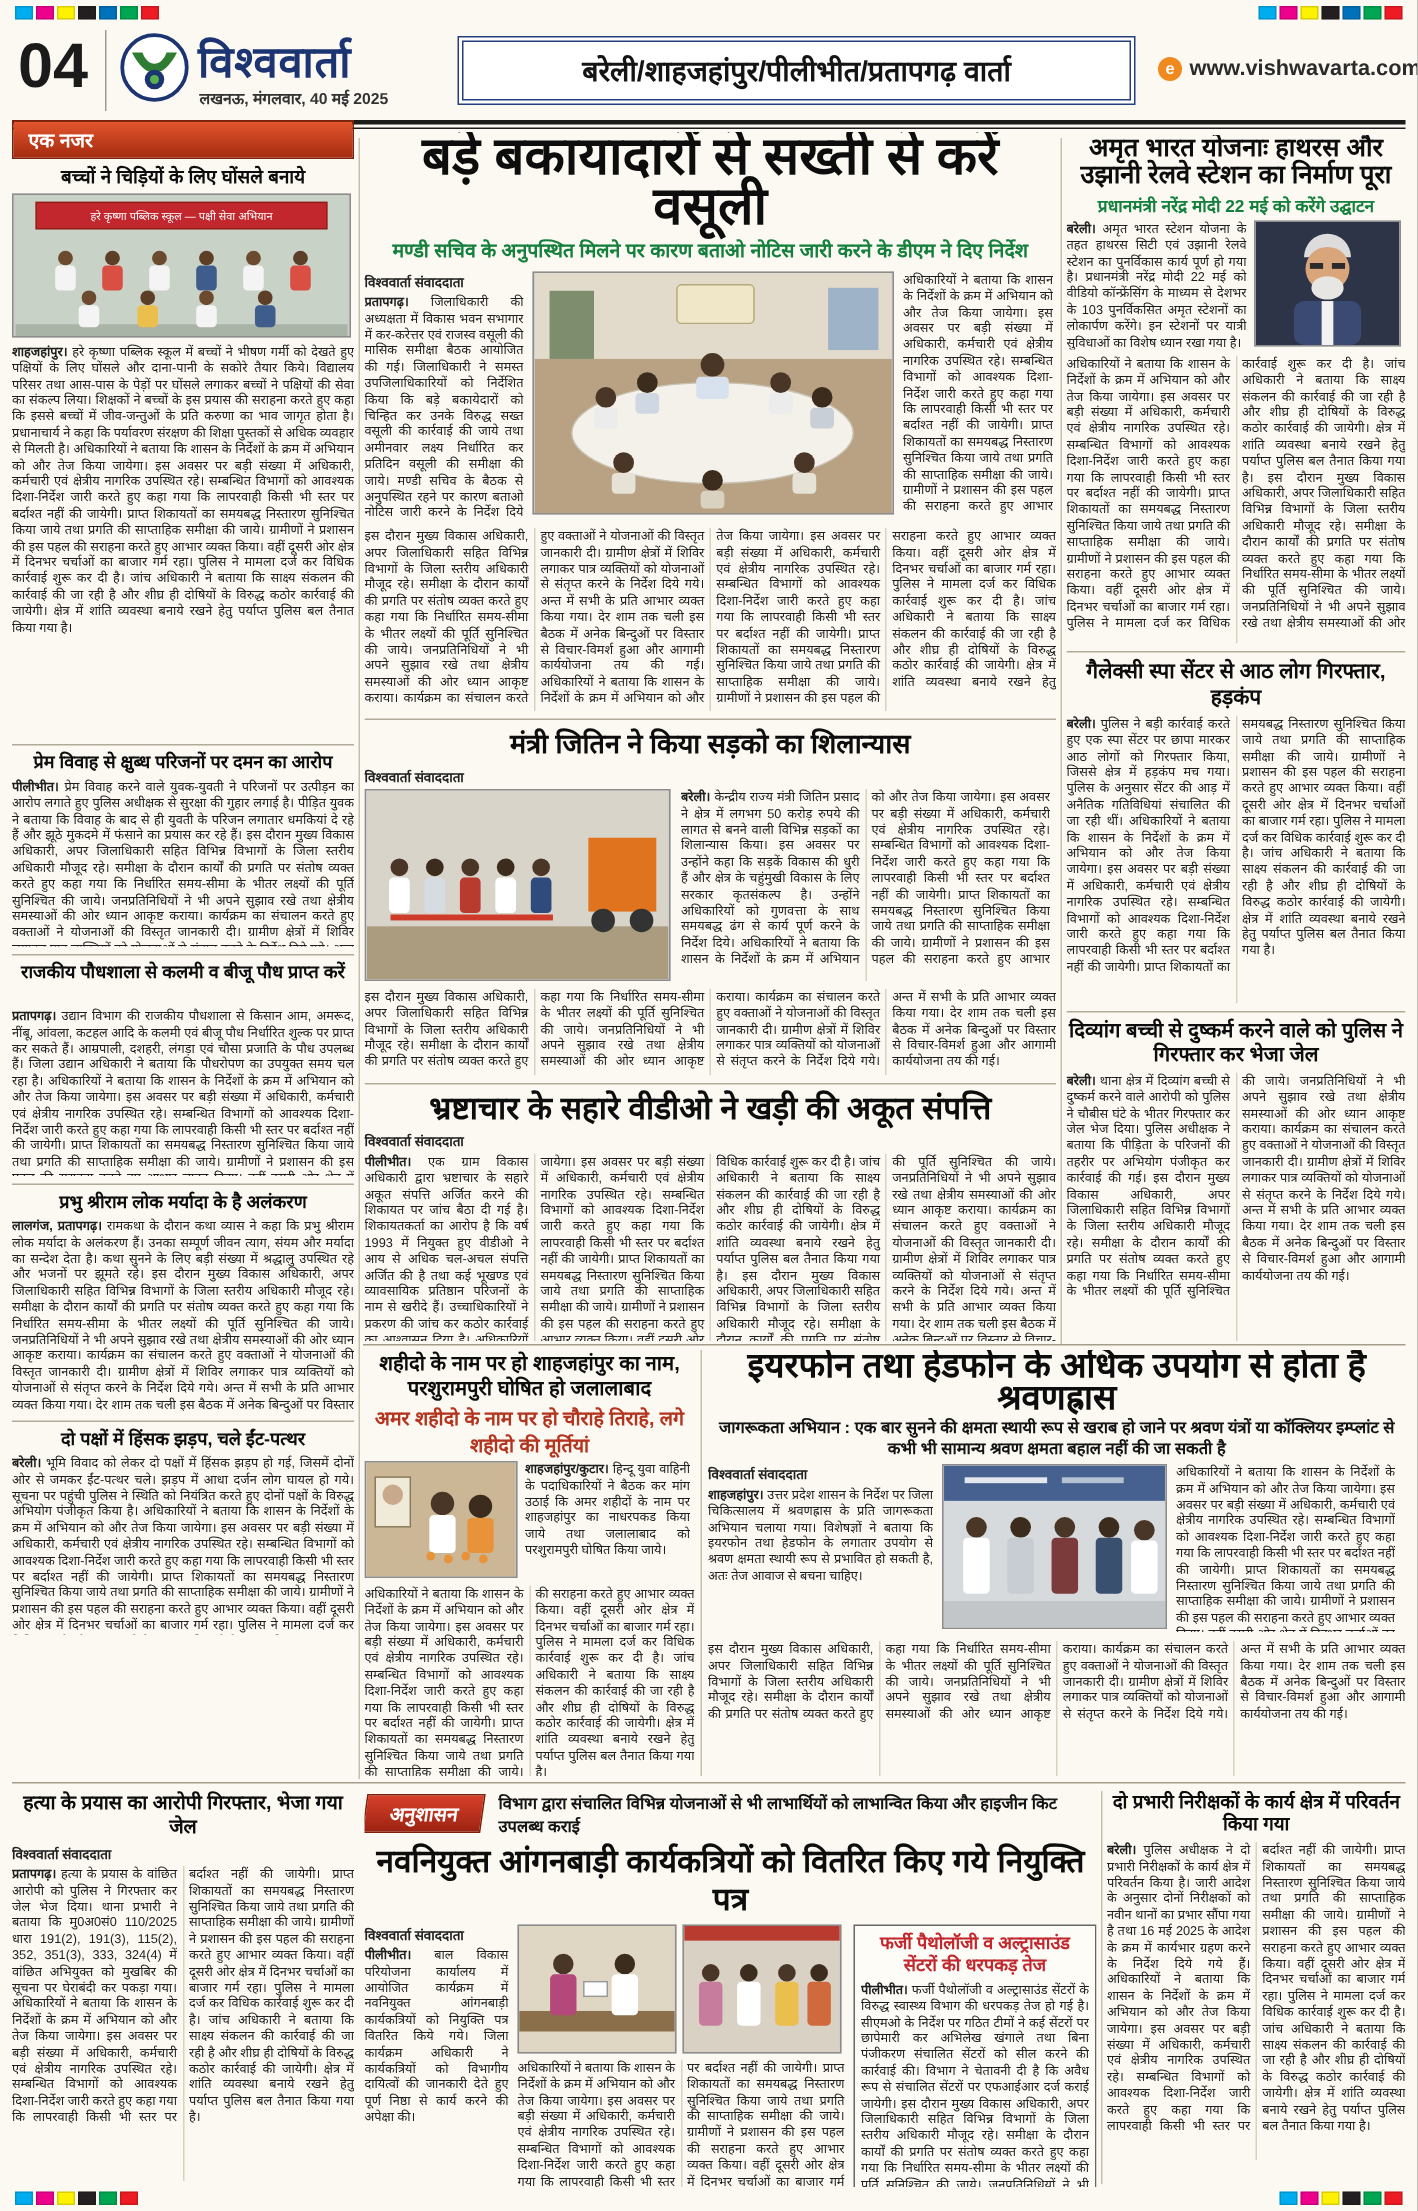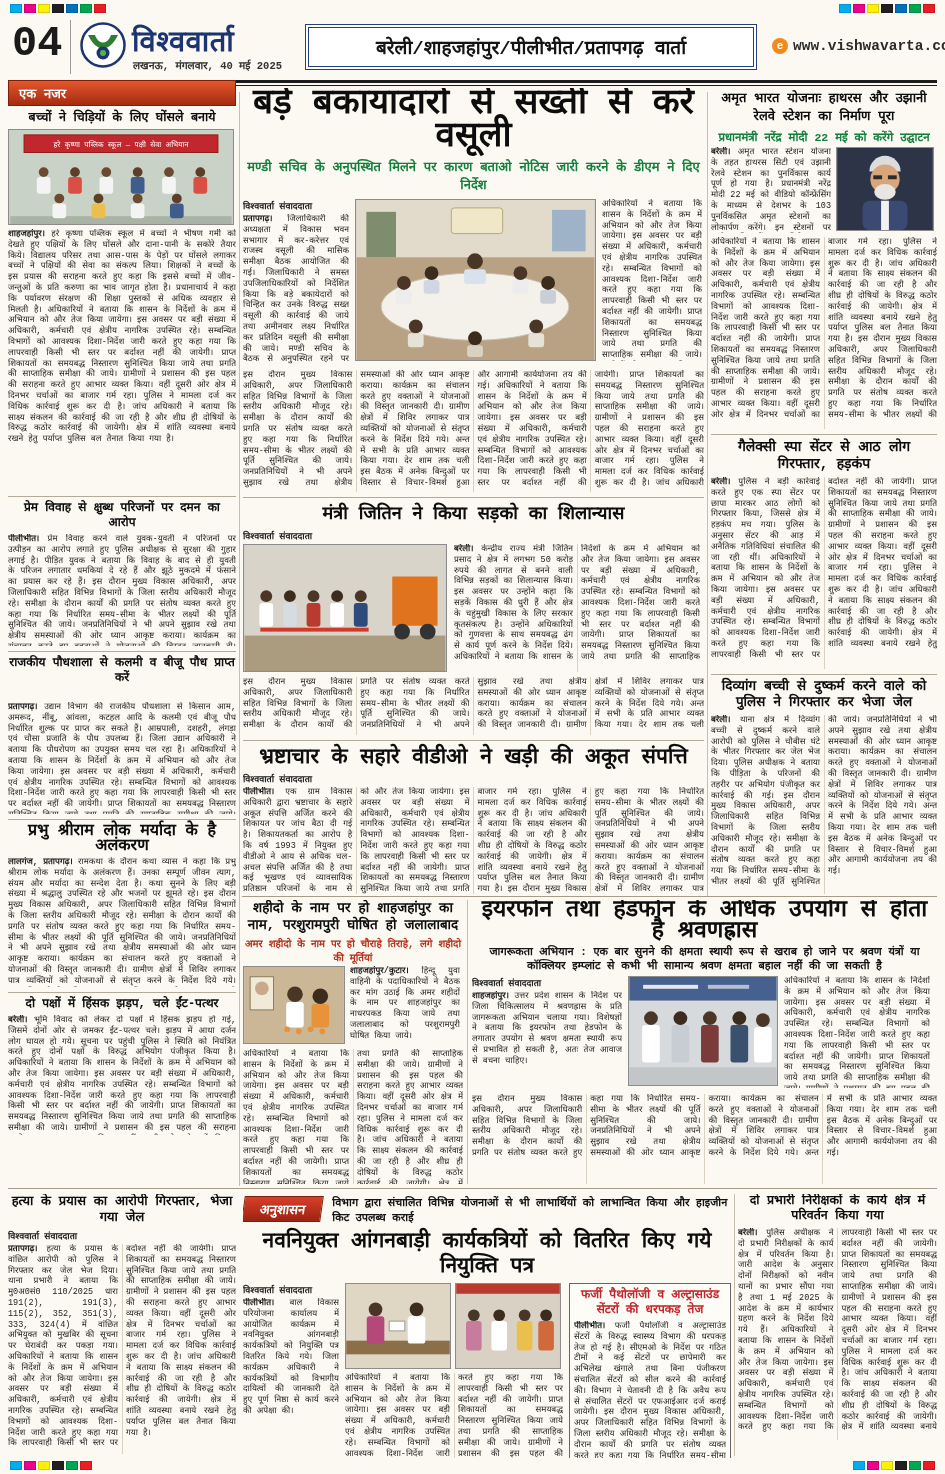--- a/index.html
+++ b/index.html
@@ -1,18 +1,18 @@
 <!DOCTYPE html>
 <html lang="hi"><head>
 <meta charset="utf-8">
 <style>
   *{margin:0;padding:0;box-sizing:border-box}
   html,body{background:#9a9a9a}
   .page{position:relative;width:945px;height:1474px;margin:0 auto;background:#fbf9f2;
-        font-family:Liberation Mono, monospace;color:#141414;overflow:hidden}
+        font-family:Liberation Sans, sans-serif;color:#141414;overflow:hidden}
   .abs{position:absolute}
   .marks{display:flex;gap:2px}
   .sq{width:12px;height:9px;border:1px solid rgba(0,0,0,.15)}
   h1,h2,h3,h4{font-weight:bold;color:#0d0d0d}
   .bd{font-size:8.5px;line-height:10.8px;text-align:justify;color:#1d1d1d;overflow:hidden}
   .dl{font-weight:bold}
   .byline{font-size:9px;font-weight:bold;color:#222}
   .cols2{column-count:2;column-gap:8px;column-rule:1px solid #d9d2c0}
   .cols4{column-count:4;column-gap:8px;column-rule:1px solid #d9d2c0}
   .photo{border:1px solid #8c8c8c;background:#ccc;display:block}
@@ -124,21 +124,21 @@
     <div class="hrule"></div>
 
     <h3 class="center" style="font-size:12px;line-height:15px;margin-bottom:16px">राजकीय पौधशाला से कलमी व बीजू पौध प्राप्त करें</h3>
     <p class="bd" style="height:112px">
       <b class="dl">प्रतापगढ़।</b>
       <span>उद्यान विभाग की राजकीय पौधशाला से किसान आम, अमरूद, नींबू, आंवला, कटहल आदि के कलमी एवं बीजू पौध निर्धारित शुल्क पर प्राप्त कर सकते हैं। आम्रपाली, दशहरी, लंगड़ा एवं चौसा प्रजाति के पौध उपलब्ध हैं। जिला उद्यान अधिकारी ने बताया कि पौधरोपण का उपयुक्त समय चल रहा है।</span>
       <span>अधिकारियों ने बताया कि शासन के निर्देशों के क्रम में अभियान को और तेज किया जायेगा। इस अवसर पर बड़ी संख्या में अधिकारी, कर्मचारी एवं क्षेत्रीय नागरिक उपस्थित रहे। सम्बन्धित विभागों को आवश्यक दिशा-निर्देश जारी करते हुए कहा गया कि लापरवाही किसी भी स्तर पर बर्दाश्त नहीं की जायेगी। प्राप्त शिकायतों का समयबद्ध निस्तारण सुनिश्चित किया जाये तथा प्रगति की साप्ताहिक समीक्षा की जाये। ग्रामीणों ने प्रशासन की इस पहल की सराहना करते हुए आभार व्यक्त किया। वहीं दूसरी ओर क्षेत्र में दिनभर चर्चाओं का बाजार गर्म रहा। पुलिस ने मामला दर्ज कर विधिक कार्रवाई शुरू कर दी है। जांच अधिकारी ने बताया कि साक्ष्य संकलन की कार्रवाई की जा रही है और शीघ्र ही दोषियों के विरुद्ध कठोर कार्रवाई की जायेगी। क्षेत्र में शांति व्यवस्था बनाये रखने हेतु पर्याप्त पुलिस बल तैनात किया गया है।</span>
     </p>
     <div class="hrule"></div>
 
-    <h3 class="center" style="font-size:16px;line-height:15px;margin-bottom:3px">प्रभु श्रीराम लोक मर्यादा के है अलंकरण</h3>
+    <h3 class="center" style="font-size:12px;line-height:15px;margin-bottom:3px">प्रभु श्रीराम लोक मर्यादा के है अलंकरण</h3>
     <p class="bd" style="height:130px">
       <b class="dl">लालगंज, प्रतापगढ़।</b>
       <span>रामकथा के दौरान कथा व्यास ने कहा कि प्रभु श्रीराम लोक मर्यादा के अलंकरण हैं। उनका सम्पूर्ण जीवन त्याग, संयम और मर्यादा का सन्देश देता है। कथा सुनने के लिए बड़ी संख्या में श्रद्धालु उपस्थित रहे और भजनों पर झूमते रहे।</span>
       <span>इस दौरान मुख्य विकास अधिकारी, अपर जिलाधिकारी सहित विभिन्न विभागों के जिला स्तरीय अधिकारी मौजूद रहे। समीक्षा के दौरान कार्यों की प्रगति पर संतोष व्यक्त करते हुए कहा गया कि निर्धारित समय-सीमा के भीतर लक्ष्यों की पूर्ति सुनिश्चित की जाये। जनप्रतिनिधियों ने भी अपने सुझाव रखे तथा क्षेत्रीय समस्याओं की ओर ध्यान आकृष्ट कराया। कार्यक्रम का संचालन करते हुए वक्ताओं ने योजनाओं की विस्तृत जानकारी दी। ग्रामीण क्षेत्रों में शिविर लगाकर पात्र व्यक्तियों को योजनाओं से संतृप्त करने के निर्देश दिये गये। अन्त में सभी के प्रति आभार व्यक्त किया गया। देर शाम तक चली इस बैठक में अनेक बिन्दुओं पर विस्तार से विचार-विमर्श हुआ और आगामी कार्ययोजना तय की गई।</span>
     </p>
     <div class="hrule"></div>
 
     <h3 class="center" style="font-size:12px;line-height:15px;margin-bottom:3px">दो पक्षों में हिंसक झड़प, चले ईंट-पत्थर</h3>
     <p class="bd" style="height:120px">
       <b class="dl">बरेली।</b>
@@ -231,21 +231,21 @@
     <p class="bd cols4" style="height:172px">
       <b class="dl">पीलीभीत।</b>
       <span>एक ग्राम विकास अधिकारी द्वारा भ्रष्टाचार के सहारे अकूत संपत्ति अर्जित करने की शिकायत पर जांच बैठा दी गई है। शिकायतकर्ता का आरोप है कि वर्ष 1993 में नियुक्त हुए वीडीओ ने आय से अधिक चल-अचल संपत्ति अर्जित की है तथा कई भूखण्ड एवं व्यावसायिक प्रतिष्ठान परिजनों के नाम से खरीदे हैं। उच्चाधिकारियों ने प्रकरण की जांच कर कठोर कार्रवाई का आश्वासन दिया है।</span>
       <span>अधिकारियों ने बताया कि शासन के निर्देशों के क्रम में अभियान को और तेज किया जायेगा। इस अवसर पर बड़ी संख्या में अधिकारी, कर्मचारी एवं क्षेत्रीय नागरिक उपस्थित रहे। सम्बन्धित विभागों को आवश्यक दिशा-निर्देश जारी करते हुए कहा गया कि लापरवाही किसी भी स्तर पर बर्दाश्त नहीं की जायेगी। प्राप्त शिकायतों का समयबद्ध निस्तारण सुनिश्चित किया जाये तथा प्रगति की साप्ताहिक समीक्षा की जाये। ग्रामीणों ने प्रशासन की इस पहल की सराहना करते हुए आभार व्यक्त किया। वहीं दूसरी ओर क्षेत्र में दिनभर चर्चाओं का बाजार गर्म रहा। पुलिस ने मामला दर्ज कर विधिक कार्रवाई शुरू कर दी है। जांच अधिकारी ने बताया कि साक्ष्य संकलन की कार्रवाई की जा रही है और शीघ्र ही दोषियों के विरुद्ध कठोर कार्रवाई की जायेगी। क्षेत्र में शांति व्यवस्था बनाये रखने हेतु पर्याप्त पुलिस बल तैनात किया गया है।</span>
       <span>इस दौरान मुख्य विकास अधिकारी, अपर जिलाधिकारी सहित विभिन्न विभागों के जिला स्तरीय अधिकारी मौजूद रहे। समीक्षा के दौरान कार्यों की प्रगति पर संतोष व्यक्त करते हुए कहा गया कि निर्धारित समय-सीमा के भीतर लक्ष्यों की पूर्ति सुनिश्चित की जाये। जनप्रतिनिधियों ने भी अपने सुझाव रखे तथा क्षेत्रीय समस्याओं की ओर ध्यान आकृष्ट कराया। कार्यक्रम का संचालन करते हुए वक्ताओं ने योजनाओं की विस्तृत जानकारी दी। ग्रामीण क्षेत्रों में शिविर लगाकर पात्र व्यक्तियों को योजनाओं से संतृप्त करने के निर्देश दिये गये। अन्त में सभी के प्रति आभार व्यक्त किया गया। देर शाम तक चली इस बैठक में अनेक बिन्दुओं पर विस्तार से विचार-विमर्श हुआ और आगामी कार्ययोजना तय की गई।</span>
     </p>
   </div>
 
   <div class="abs" style="left:243px;top:900px;width:220px;height:284px;overflow:hidden">
     <h3 class="center" style="font-size:13.5px;line-height:17px">शहीदो के नाम पर हो शाहजहांपुर का नाम, परशुरामपुरी घोषित हो जलालाबाद</h3>
-    <div class="center" style="font-size:10px;font-weight:bold;color:#b3341f;margin:2px 0">अमर शहीदो के नाम पर हो चौराहे तिराहे, लगे शहीदो की मूर्तियां</div>
+    <div class="center" style="font-size:13px;font-weight:bold;color:#b3341f;margin:2px 0">अमर शहीदो के नाम पर हो चौराहे तिराहे, लगे शहीदो की मूर्तियां</div>
     <div style="display:flex;gap:5px;margin-top:2px">
       <svg class="photo" width="102" height="78" viewBox="0 0 102 78">
         <rect width="102" height="78" fill="#cbb695"></rect>
         <rect x="6" y="10" width="24" height="34" fill="#f0ead9" stroke="#8a7a5a"></rect>
         <circle cx="18" cy="22" r="7" fill="#c9a98c"></circle>
         <circle cx="52" cy="28" r="8" fill="#4a3627"></circle>
           <rect x="43" y="36" width="18" height="26" rx="3" fill="#ffffff"></rect>
         <circle cx="78" cy="30" r="8" fill="#3c2c1e"></circle>
           <rect x="69" y="38" width="18" height="24" rx="3" fill="#e8923a"></rect>
         <circle cx="44" cy="64" r="3" fill="#e8923a"></circle>
@@ -294,21 +294,21 @@
       <p class="bd" style="width:146px;height:112px">
         <span>अधिकारियों ने बताया कि शासन के निर्देशों के क्रम में अभियान को और तेज किया जायेगा। इस अवसर पर बड़ी संख्या में अधिकारी, कर्मचारी एवं क्षेत्रीय नागरिक उपस्थित रहे। सम्बन्धित विभागों को आवश्यक दिशा-निर्देश जारी करते हुए कहा गया कि लापरवाही किसी भी स्तर पर बर्दाश्त नहीं की जायेगी। प्राप्त शिकायतों का समयबद्ध निस्तारण सुनिश्चित किया जाये तथा प्रगति की साप्ताहिक समीक्षा की जाये। ग्रामीणों ने प्रशासन की इस पहल की सराहना करते हुए आभार व्यक्त किया। वहीं दूसरी ओर क्षेत्र में दिनभर चर्चाओं का बाजार गर्म रहा। पुलिस ने मामला दर्ज कर विधिक कार्रवाई शुरू कर दी है। जांच अधिकारी ने बताया कि साक्ष्य संकलन की कार्रवाई की जा रही है और शीघ्र ही दोषियों के विरुद्ध कठोर कार्रवाई की जायेगी। क्षेत्र में शांति व्यवस्था बनाये रखने हेतु पर्याप्त पुलिस बल तैनात किया गया है।</span>
       </p>
     </div>
     <p class="bd cols4" style="height:96px;margin-top:5px">
       <span>इस दौरान मुख्य विकास अधिकारी, अपर जिलाधिकारी सहित विभिन्न विभागों के जिला स्तरीय अधिकारी मौजूद रहे। समीक्षा के दौरान कार्यों की प्रगति पर संतोष व्यक्त करते हुए कहा गया कि निर्धारित समय-सीमा के भीतर लक्ष्यों की पूर्ति सुनिश्चित की जाये। जनप्रतिनिधियों ने भी अपने सुझाव रखे तथा क्षेत्रीय समस्याओं की ओर ध्यान आकृष्ट कराया। कार्यक्रम का संचालन करते हुए वक्ताओं ने योजनाओं की विस्तृत जानकारी दी। ग्रामीण क्षेत्रों में शिविर लगाकर पात्र व्यक्तियों को योजनाओं से संतृप्त करने के निर्देश दिये गये। अन्त में सभी के प्रति आभार व्यक्त किया गया। देर शाम तक चली इस बैठक में अनेक बिन्दुओं पर विस्तार से विचार-विमर्श हुआ और आगामी कार्ययोजना तय की गई।</span>
     </p>
   </div>
 
   <div class="abs" style="left:711px;top:90px;width:226px;height:804px;overflow:hidden">
-    <h3 class="center" style="font-size:13px;line-height:18px">अमृत भारत योजनाः  हाथरस और उझानी रेलवे स्टेशन का निर्माण पूरा</h3>
+    <h3 class="center" style="font-size:17px;line-height:18px">अमृत भारत योजनाः  हाथरस और उझानी रेलवे स्टेशन का निर्माण पूरा</h3>
     <div class="center maroon" style="font-size:11.5px;font-weight:bold;margin:3px 0">प्रधानमंत्री नरेंद्र मोदी 22 मई को करेंगे उद्घाटन</div>
     <div style="display:flex;gap:5px">
       <p class="bd" style="width:120px;height:86px">
         <b class="dl">बरेली।</b>
         <span>अमृत भारत स्टेशन योजना के तहत हाथरस सिटी एवं उझानी रेलवे स्टेशन का पुनर्विकास कार्य पूर्ण हो गया है। प्रधानमंत्री नरेंद्र मोदी 22 मई को वीडियो कॉन्फ्रेंसिंग के माध्यम से देशभर के 103 पुनर्विकसित अमृत स्टेशनों का लोकार्पण करेंगे। इन स्टेशनों पर यात्री सुविधाओं का विशेष ध्यान रखा गया है।</span>
       </p>
       <svg class="photo" width="98" height="84" viewBox="0 0 98 84">
         <rect width="98" height="84" fill="#2e3447"></rect>
         <path d="M33 24 a16 16 0 0 1 32 0 Z" fill="#dcdcdc"></path>
         <circle cx="49" cy="32" r="15" fill="#d9a57a"></circle>
@@ -402,21 +402,21 @@
           <span>इस दौरान मुख्य विकास अधिकारी, अपर जिलाधिकारी सहित विभिन्न विभागों के जिला स्तरीय अधिकारी मौजूद रहे। समीक्षा के दौरान कार्यों की प्रगति पर संतोष व्यक्त करते हुए कहा गया कि निर्धारित समय-सीमा के भीतर लक्ष्यों की पूर्ति सुनिश्चित की जाये। जनप्रतिनिधियों ने भी अपने सुझाव रखे तथा क्षेत्रीय समस्याओं की ओर ध्यान आकृष्ट कराया। कार्यक्रम का संचालन करते हुए वक्ताओं ने योजनाओं की विस्तृत जानकारी दी। ग्रामीण क्षेत्रों में शिविर लगाकर पात्र व्यक्तियों को योजनाओं से संतृप्त करने के निर्देश दिये गये। अन्त में सभी के प्रति आभार व्यक्त किया गया। देर शाम तक चली इस बैठक में अनेक बिन्दुओं पर विस्तार से विचार-विमर्श हुआ और आगामी कार्ययोजना तय की गई।</span>
         </p>
       </div>
     </div>
   </div>
 
   <div class="abs" style="left:738px;top:1194px;width:199px;height:264px;overflow:hidden">
     <h3 class="center" style="font-size:12.5px;line-height:15px">दो प्रभारी निरीक्षकों के कार्य क्षेत्र में परिवर्तन किया गया</h3>
     <p class="bd cols2" style="height:212px;margin-top:4px">
       <b class="dl">बरेली।</b>
-      <span>पुलिस अधीक्षक ने दो प्रभारी निरीक्षकों के कार्य क्षेत्र में परिवर्तन किया है। जारी आदेश के अनुसार दोनों निरीक्षकों को नवीन थानों का प्रभार सौंपा गया है तथा 1 मई 2025 के आदेश के क्रम में कार्यभार ग्रहण करने के निर्देश दिये गये हैं।</span>
+      <span>पुलिस अधीक्षक ने दो प्रभारी निरीक्षकों के कार्य क्षेत्र में परिवर्तन किया है। जारी आदेश के अनुसार दोनों निरीक्षकों को नवीन थानों का प्रभार सौंपा गया है तथा 16 मई 2025 के आदेश के क्रम में कार्यभार ग्रहण करने के निर्देश दिये गये हैं।</span>
       <span>अधिकारियों ने बताया कि शासन के निर्देशों के क्रम में अभियान को और तेज किया जायेगा। इस अवसर पर बड़ी संख्या में अधिकारी, कर्मचारी एवं क्षेत्रीय नागरिक उपस्थित रहे। सम्बन्धित विभागों को आवश्यक दिशा-निर्देश जारी करते हुए कहा गया कि लापरवाही किसी भी स्तर पर बर्दाश्त नहीं की जायेगी। प्राप्त शिकायतों का समयबद्ध निस्तारण सुनिश्चित किया जाये तथा प्रगति की साप्ताहिक समीक्षा की जाये। ग्रामीणों ने प्रशासन की इस पहल की सराहना करते हुए आभार व्यक्त किया। वहीं दूसरी ओर क्षेत्र में दिनभर चर्चाओं का बाजार गर्म रहा। पुलिस ने मामला दर्ज कर विधिक कार्रवाई शुरू कर दी है। जांच अधिकारी ने बताया कि साक्ष्य संकलन की कार्रवाई की जा रही है और शीघ्र ही दोषियों के विरुद्ध कठोर कार्रवाई की जायेगी। क्षेत्र में शांति व्यवस्था बनाये रखने हेतु पर्याप्त पुलिस बल तैनात किया गया है।</span>
     </p>
   </div>
 
   <div class="abs marks" style="left:10px;top:1461px">
     <div class="sq" style="background:#00aeef"></div>
     <div class="sq" style="background:#ec008c"></div>
     <div class="sq" style="background:#fff200"></div>
     <div class="sq" style="background:#231f20"></div>
     <div class="sq" style="background:#00a651"></div>

